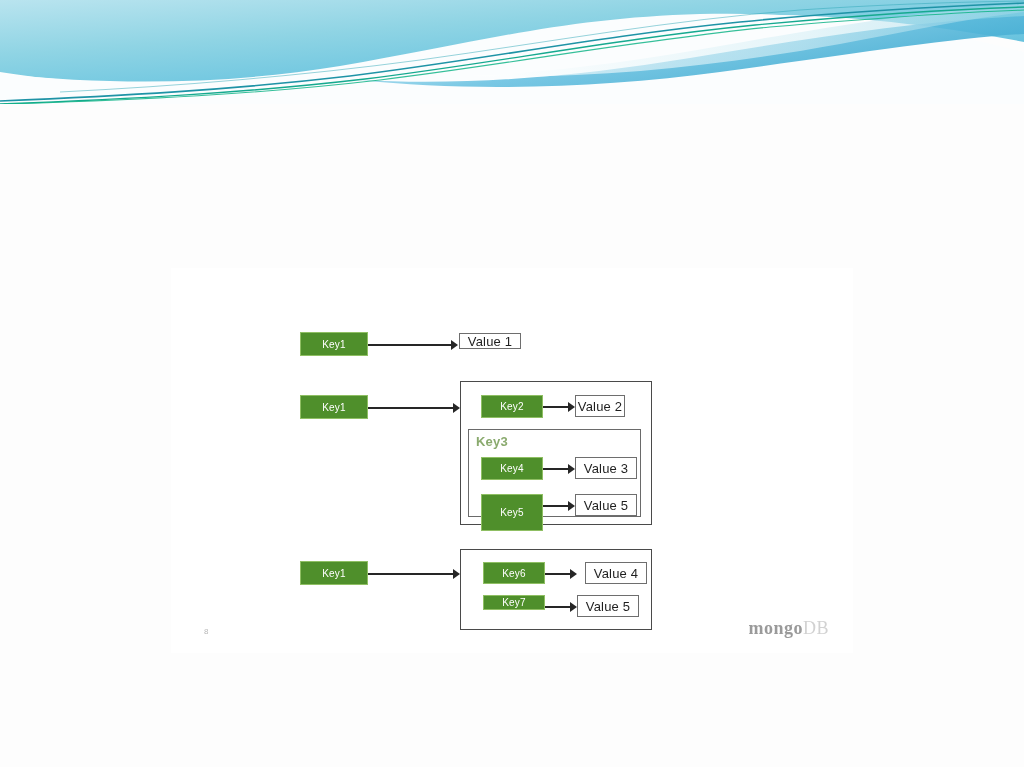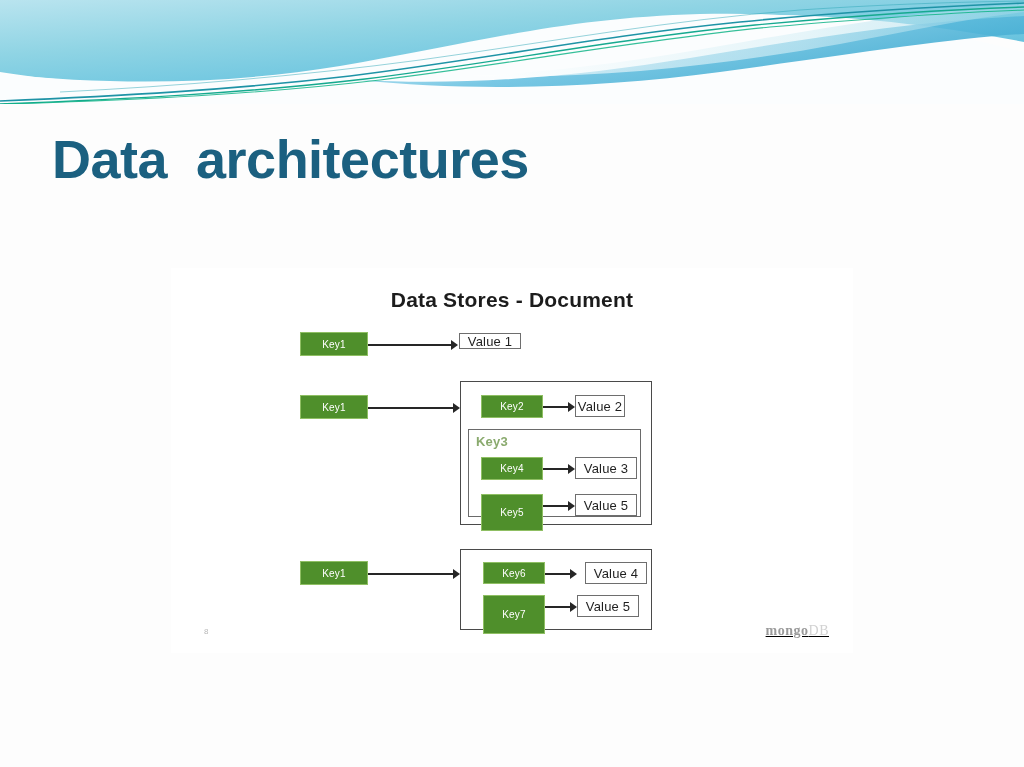--- a/index.html
+++ b/index.html
@@ -127,24 +127,23 @@
     border-bottom: 5px solid transparent;
     border-left: 7px solid #262626;
   }
 
   
   #mongo-logo {
     position: absolute;
     right: 24px;
     bottom: 14px;
     font-family: "Liberation Serif", serif;
-    font-size: 14px;
+    font-size: 18px;
     letter-spacing: 0.5px;
     white-space: nowrap;
-    text-decoration: underline;
   }
   #mongo-logo .m { color: #9a9a9a; font-weight: bold; }
   #mongo-logo .db { color: #d2d2d2; }
 
   #slide-number {
     position: absolute;
     left: 33px;
     bottom: 17px;
     font-size: 8px;
     color: #b8b8b8;
@@ -187,25 +186,23 @@
       <path d="M0,101 C120,96 230,90 350,76 C480,60 600,36 740,22 C850,11 950,6 1024,3" fill="none" stroke="#1e93a6" stroke-width="1.6"></path>
 
       <path d="M0,104 C130,99 245,93 365,79 C495,63 615,39 755,25 C862,15 958,9 1024,7" fill="none" stroke="#16a98f" stroke-width="1.4"></path>
 
       <path d="M4,104 C140,100 260,94 380,80 C510,64 630,41 770,27 C875,18 965,12 1024,10" fill="none" stroke="#12b487" stroke-width="1.1" opacity="0.85"></path>
 
       <path d="M60,92 C180,86 300,76 420,60 C550,42 670,20 800,10 C890,4 960,2 1024,1" fill="none" stroke="#2aa6b5" stroke-width="0.9" opacity="0.55"></path>
     </svg>
   </div>
 
-  <div id="slide-title">Data  architectures</div>
 
   <div id="diagram">
 
-    <div id="diagram-title">Data Stores - Document</div>
 
     <div class="key-box" style="left:129px; top:64px; width:68px; height:24px;">Key1</div>
 
     <div class="arrow" style="left:197px; top:72px; width:90px;">
       <div class="shaft" style="width:83px;"></div>
       <div class="head" style="left:83px;"></div>
     </div>
 
     <div class="value-box" style="left:288px; top:65px; width:62px; height:16px;">Value 1</div>
 
@@ -252,21 +249,21 @@
 
     <div class="doc-box" style="left:289px; top:281px; width:192px; height:81px;"></div>
 
     <div class="key-box" style="left:312px; top:294px; width:62px; height:22px;">Key6</div>
     <div class="arrow" style="left:374px; top:301px; width:32px;">
       <div class="shaft" style="width:25px;"></div>
       <div class="head" style="left:25px;"></div>
     </div>
     <div class="value-box" style="left:406px; top:294px; width:62px; height:22px;margin-left:8px;">Value 4</div>
 
-    <div class="key-box" style="left:312px; top:327px; width:62px; height:39px;">Key7</div>
+    <div class="key-box" style="left:312px; top:327px; width:62px; height:15px;">Key7</div>
     <div class="arrow" style="left:374px; top:334px; width:32px;">
       <div class="shaft" style="width:25px;"></div>
       <div class="head" style="left:25px;"></div>
     </div>
     <div class="value-box" style="left:406px; top:327px; width:62px; height:22px;">Value 5</div>
 
     <div id="mongo-logo">
       <span class="m">mongo</span><span class="db">DB</span>
     </div>
 

